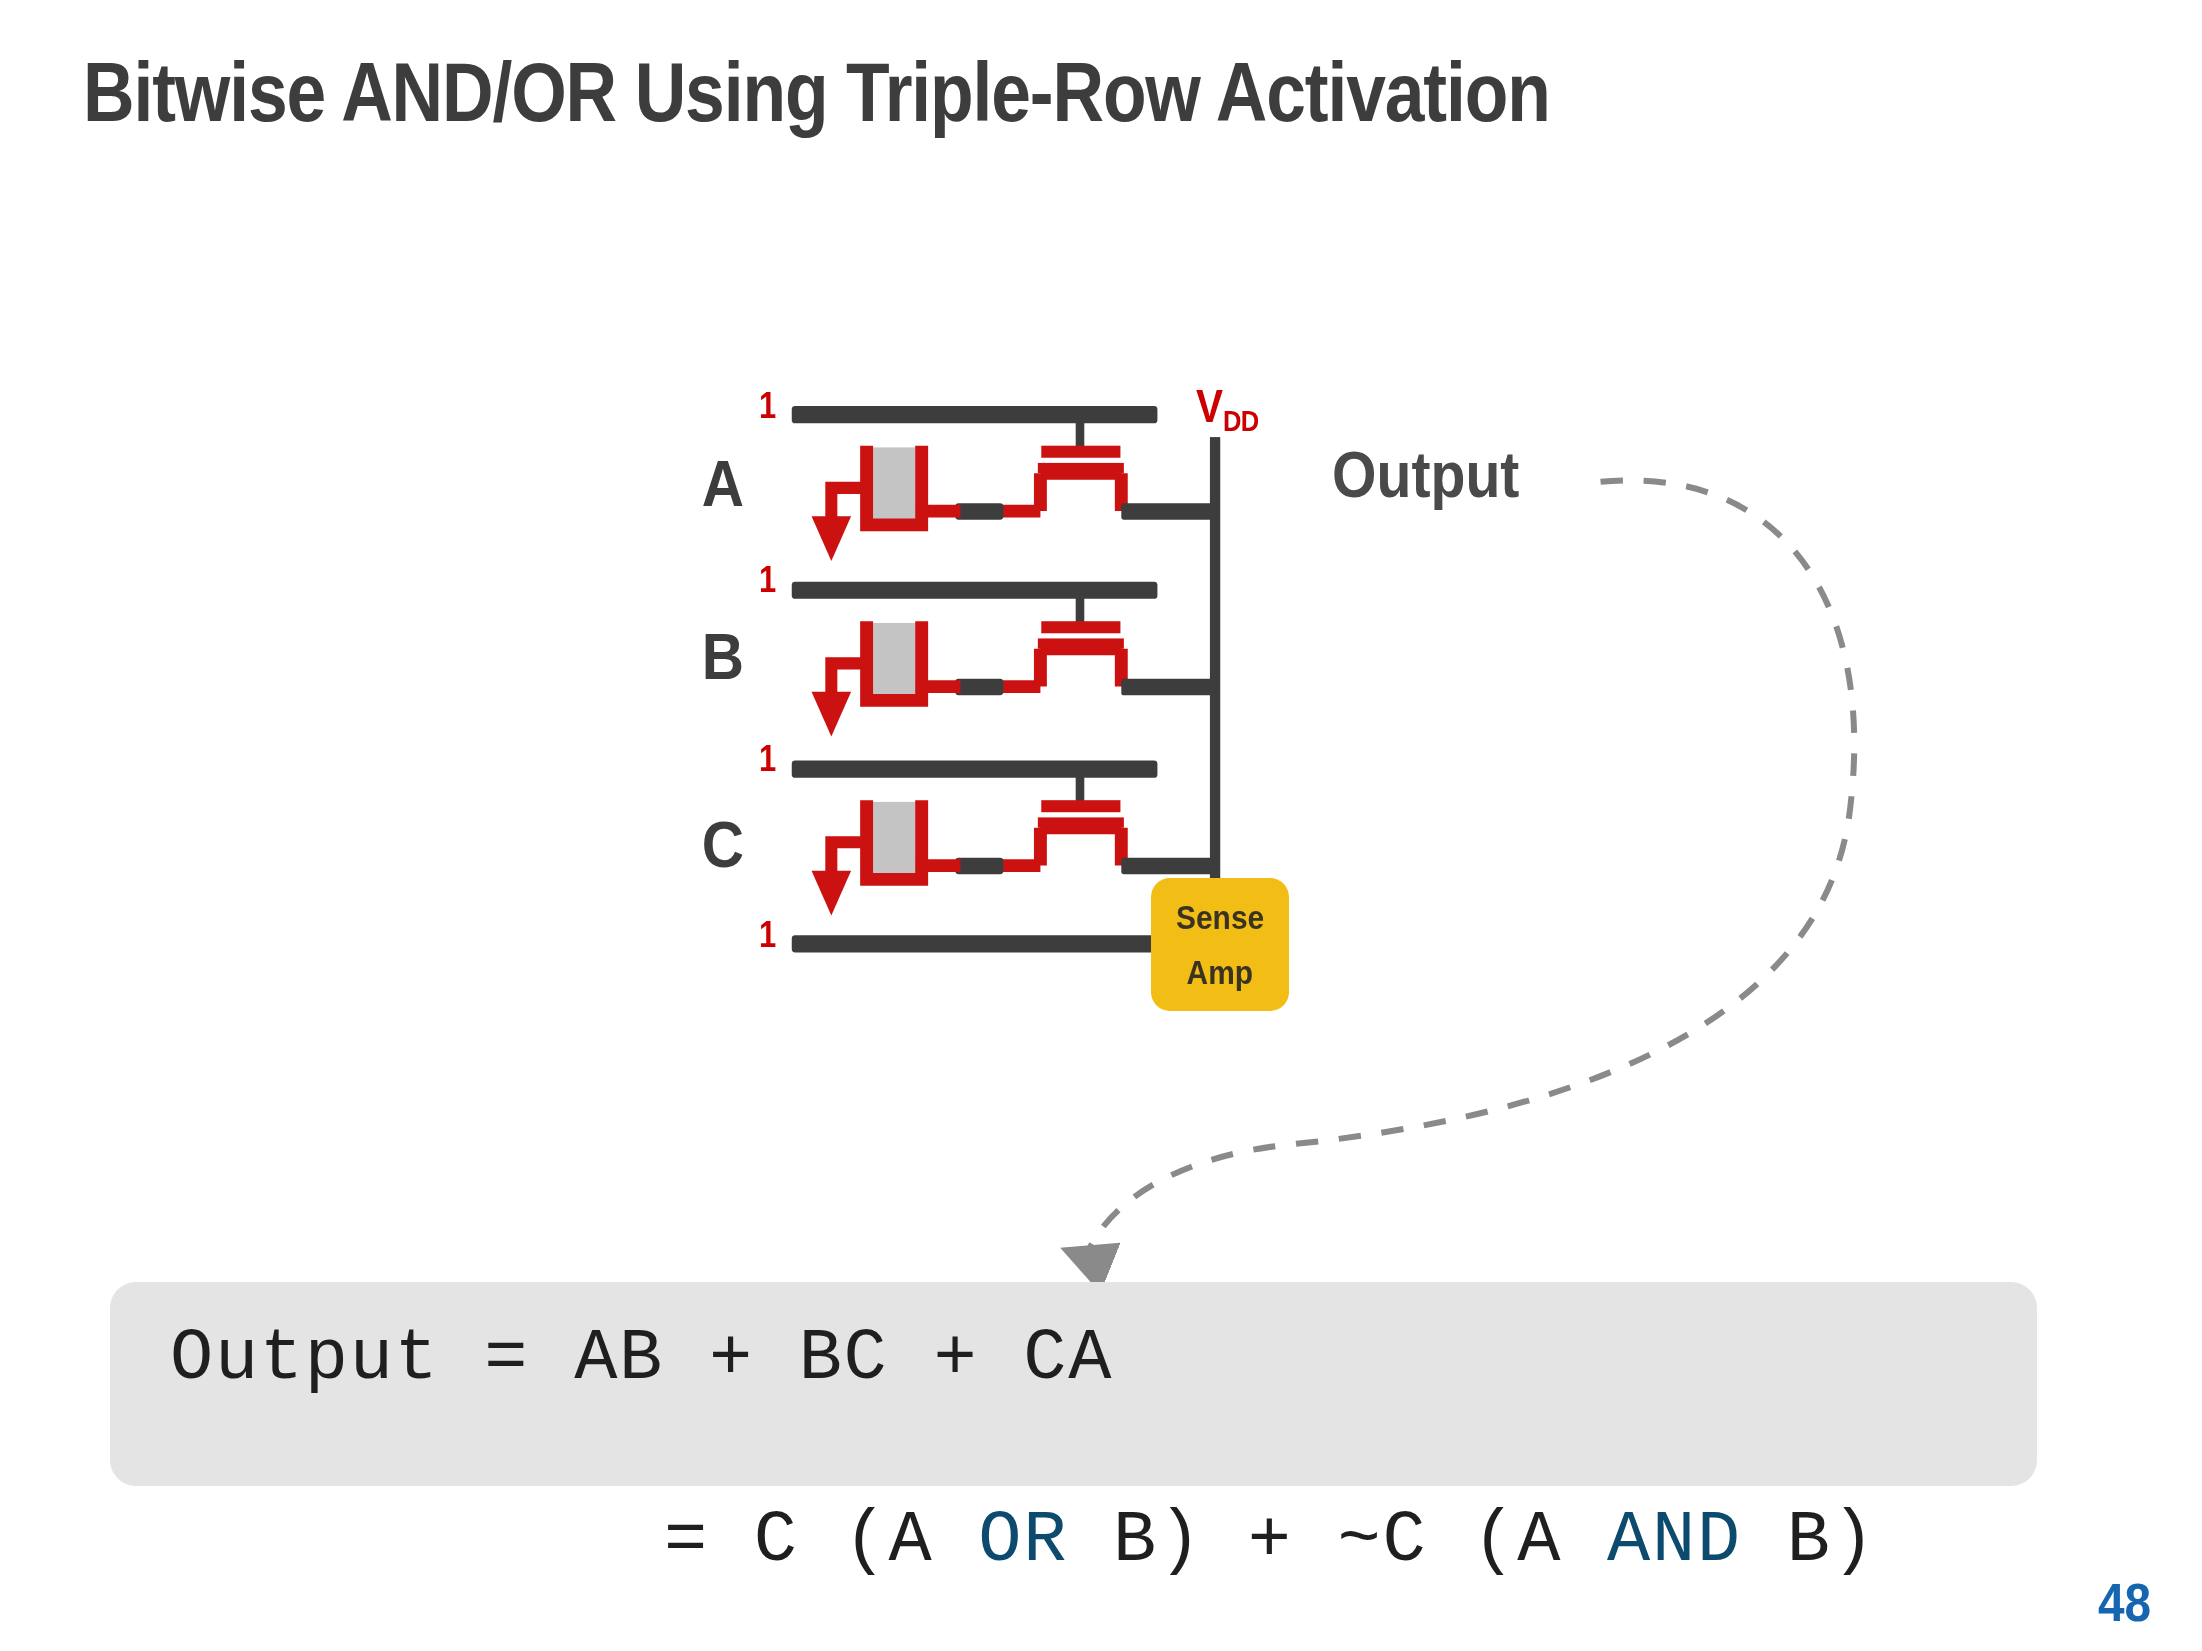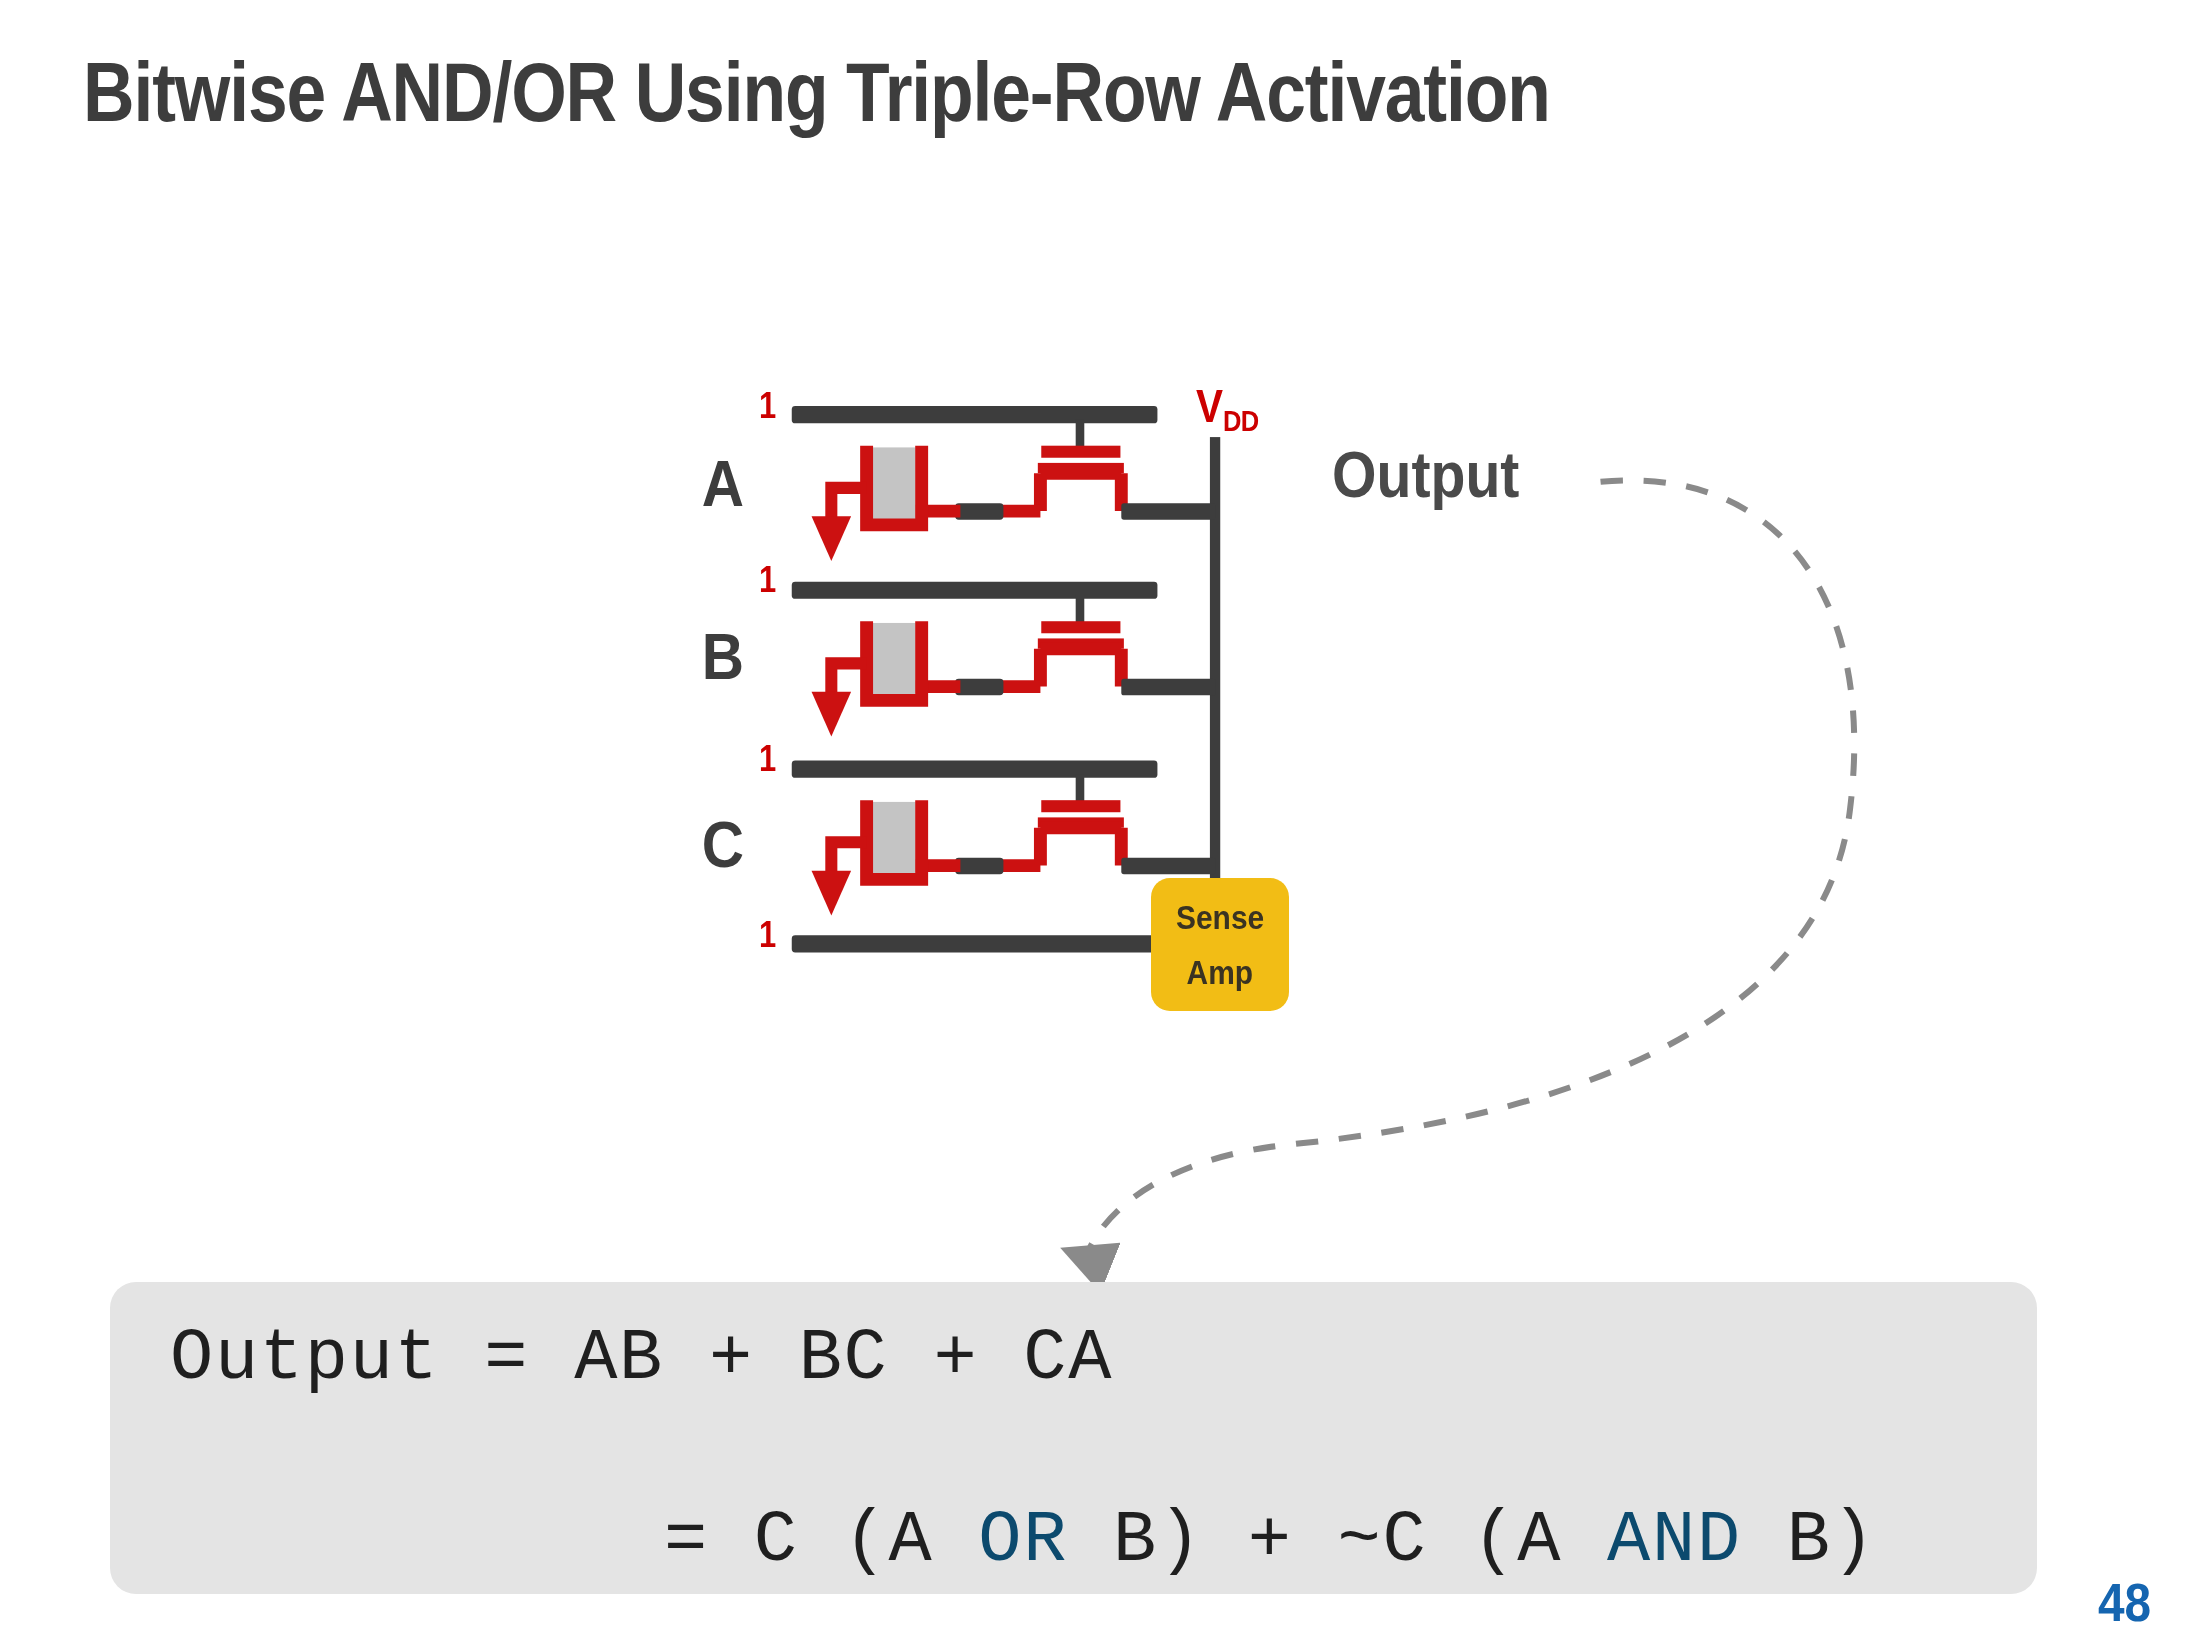--- a/index.html
+++ b/index.html
@@ -130,21 +130,21 @@
     transform-origin: left top;
     white-space: nowrap;
   }
 
   
   #formula-panel {
     position: absolute;
     left: 110px;
     top: 1282px;
     width: 1927px;
-    height: 312px;
+    height: 204px;
     background: #e4e4e4;
     border-radius: 26px;
   }
   .formula-line {
     position: absolute;
     font-family: "Liberation Mono", monospace;
     font-size: 72px;
     color: #1f1f1f;
     white-space: pre;
     letter-spacing: 1.7px;

